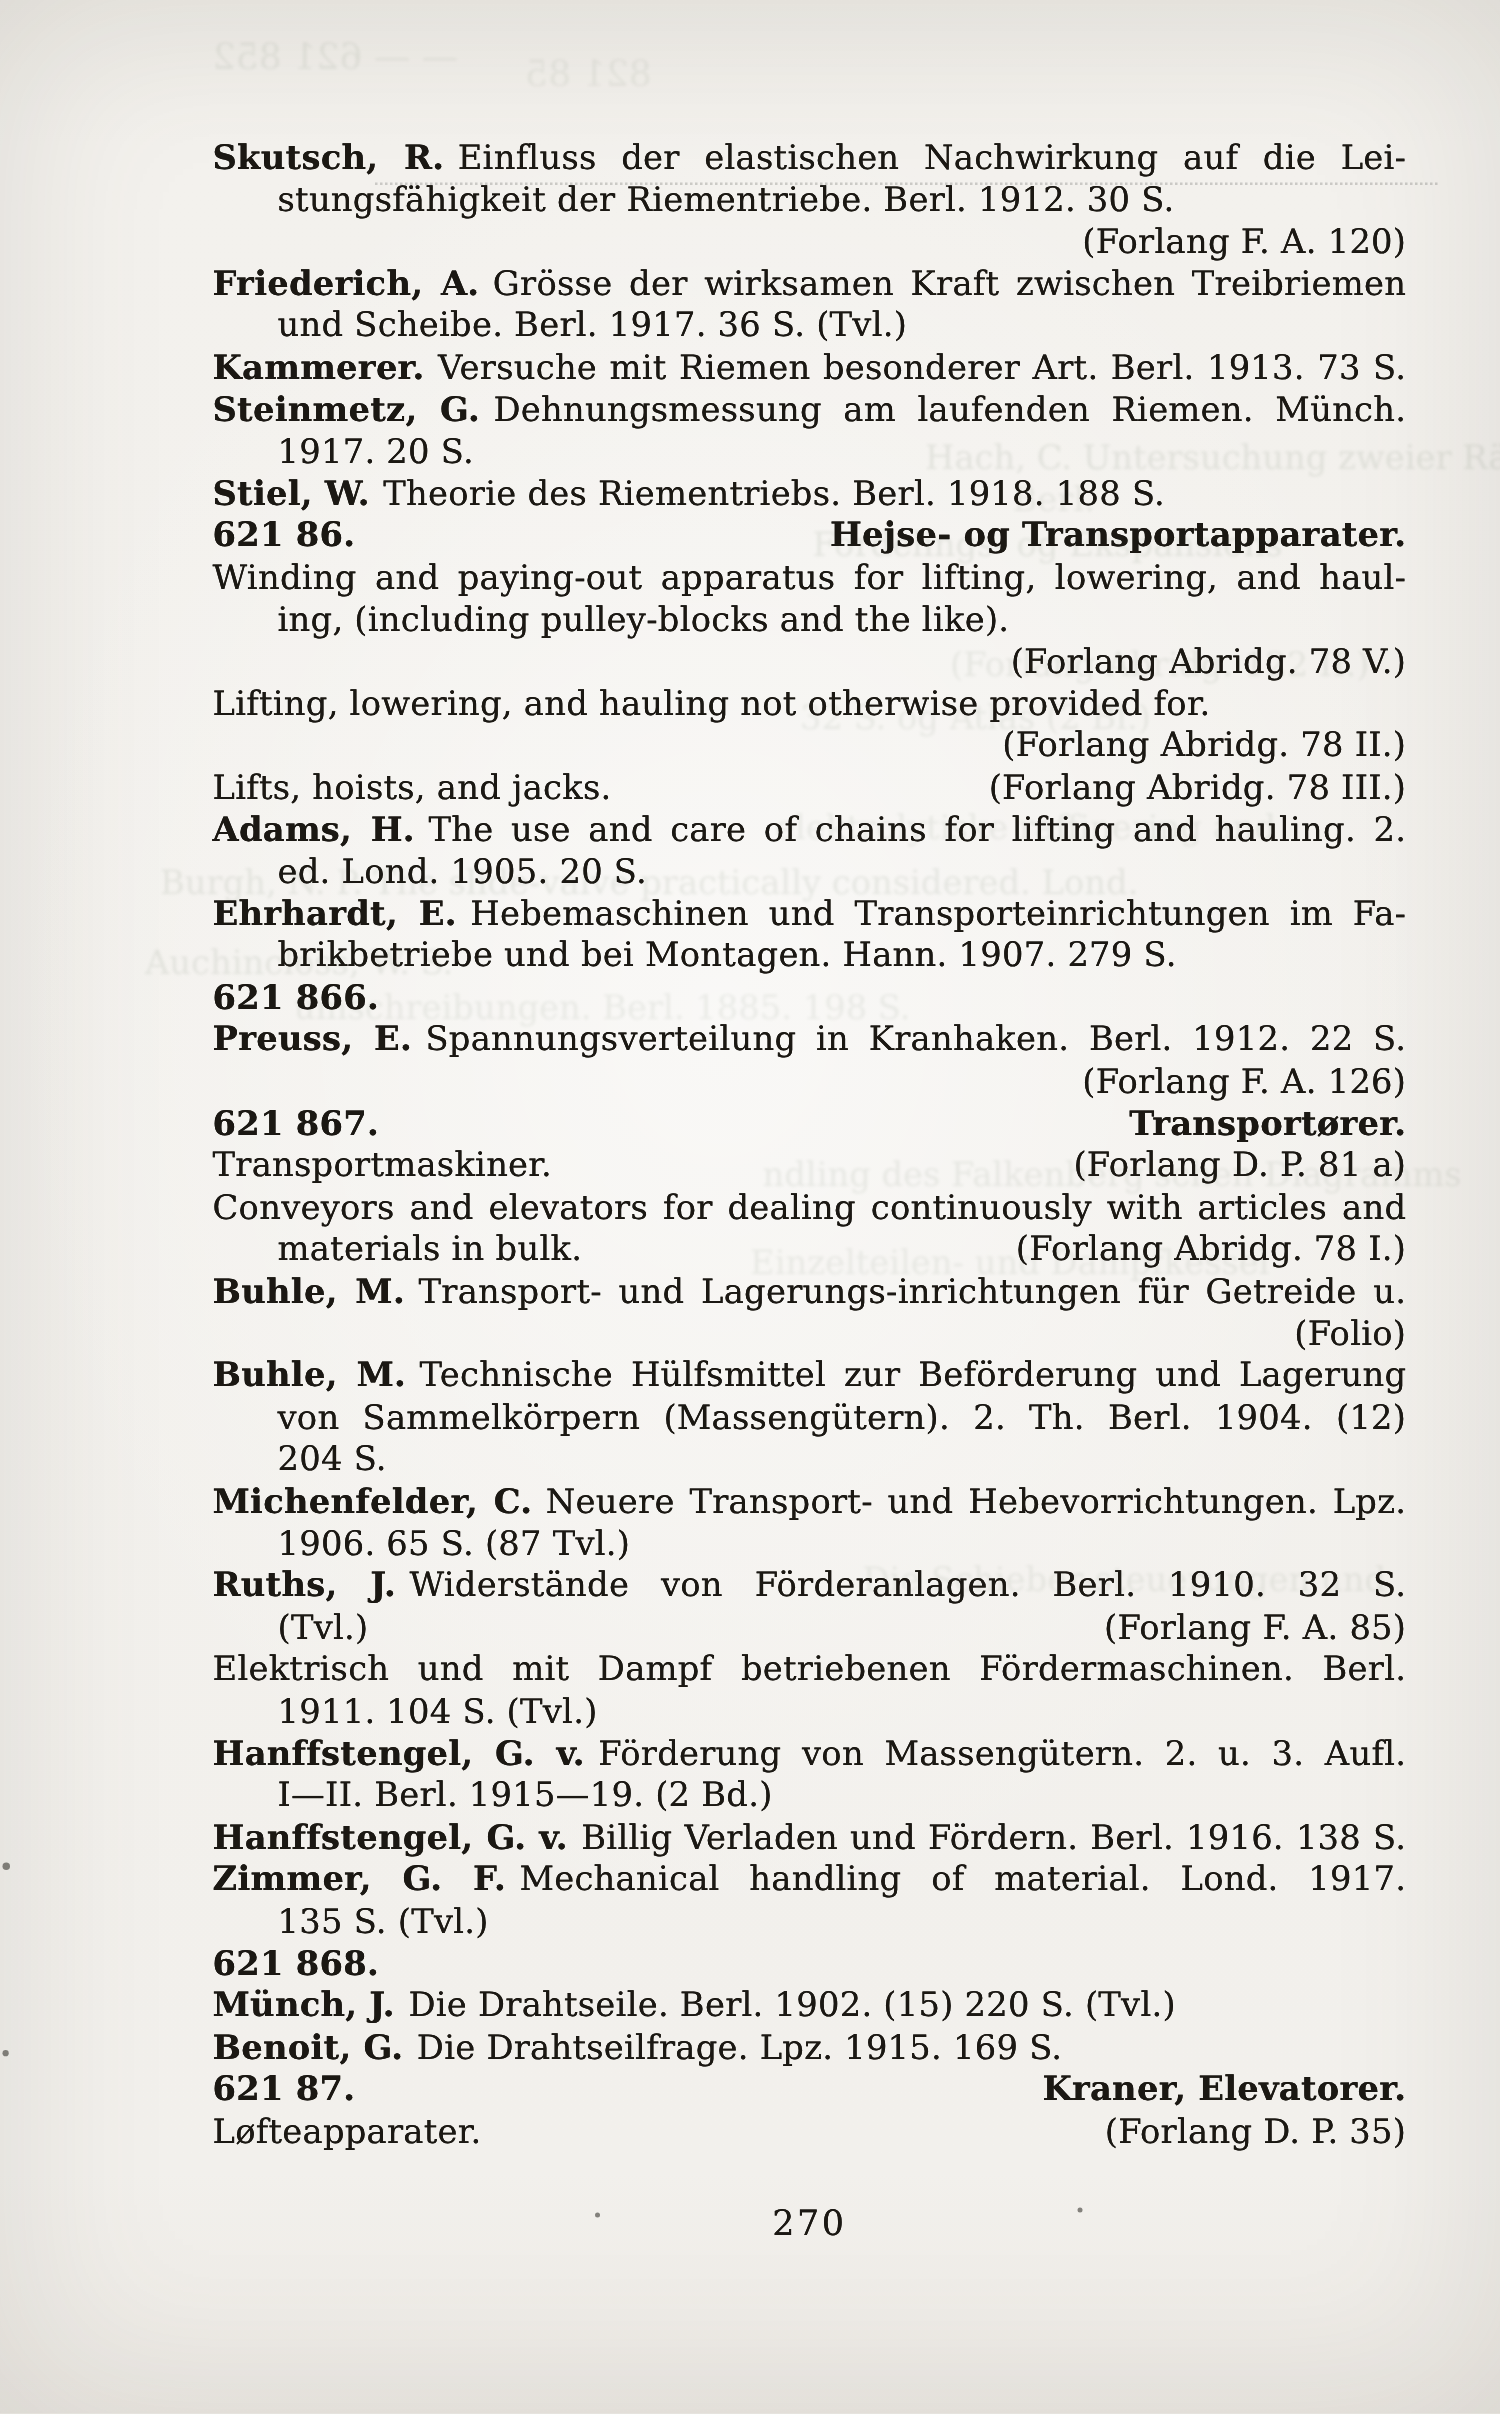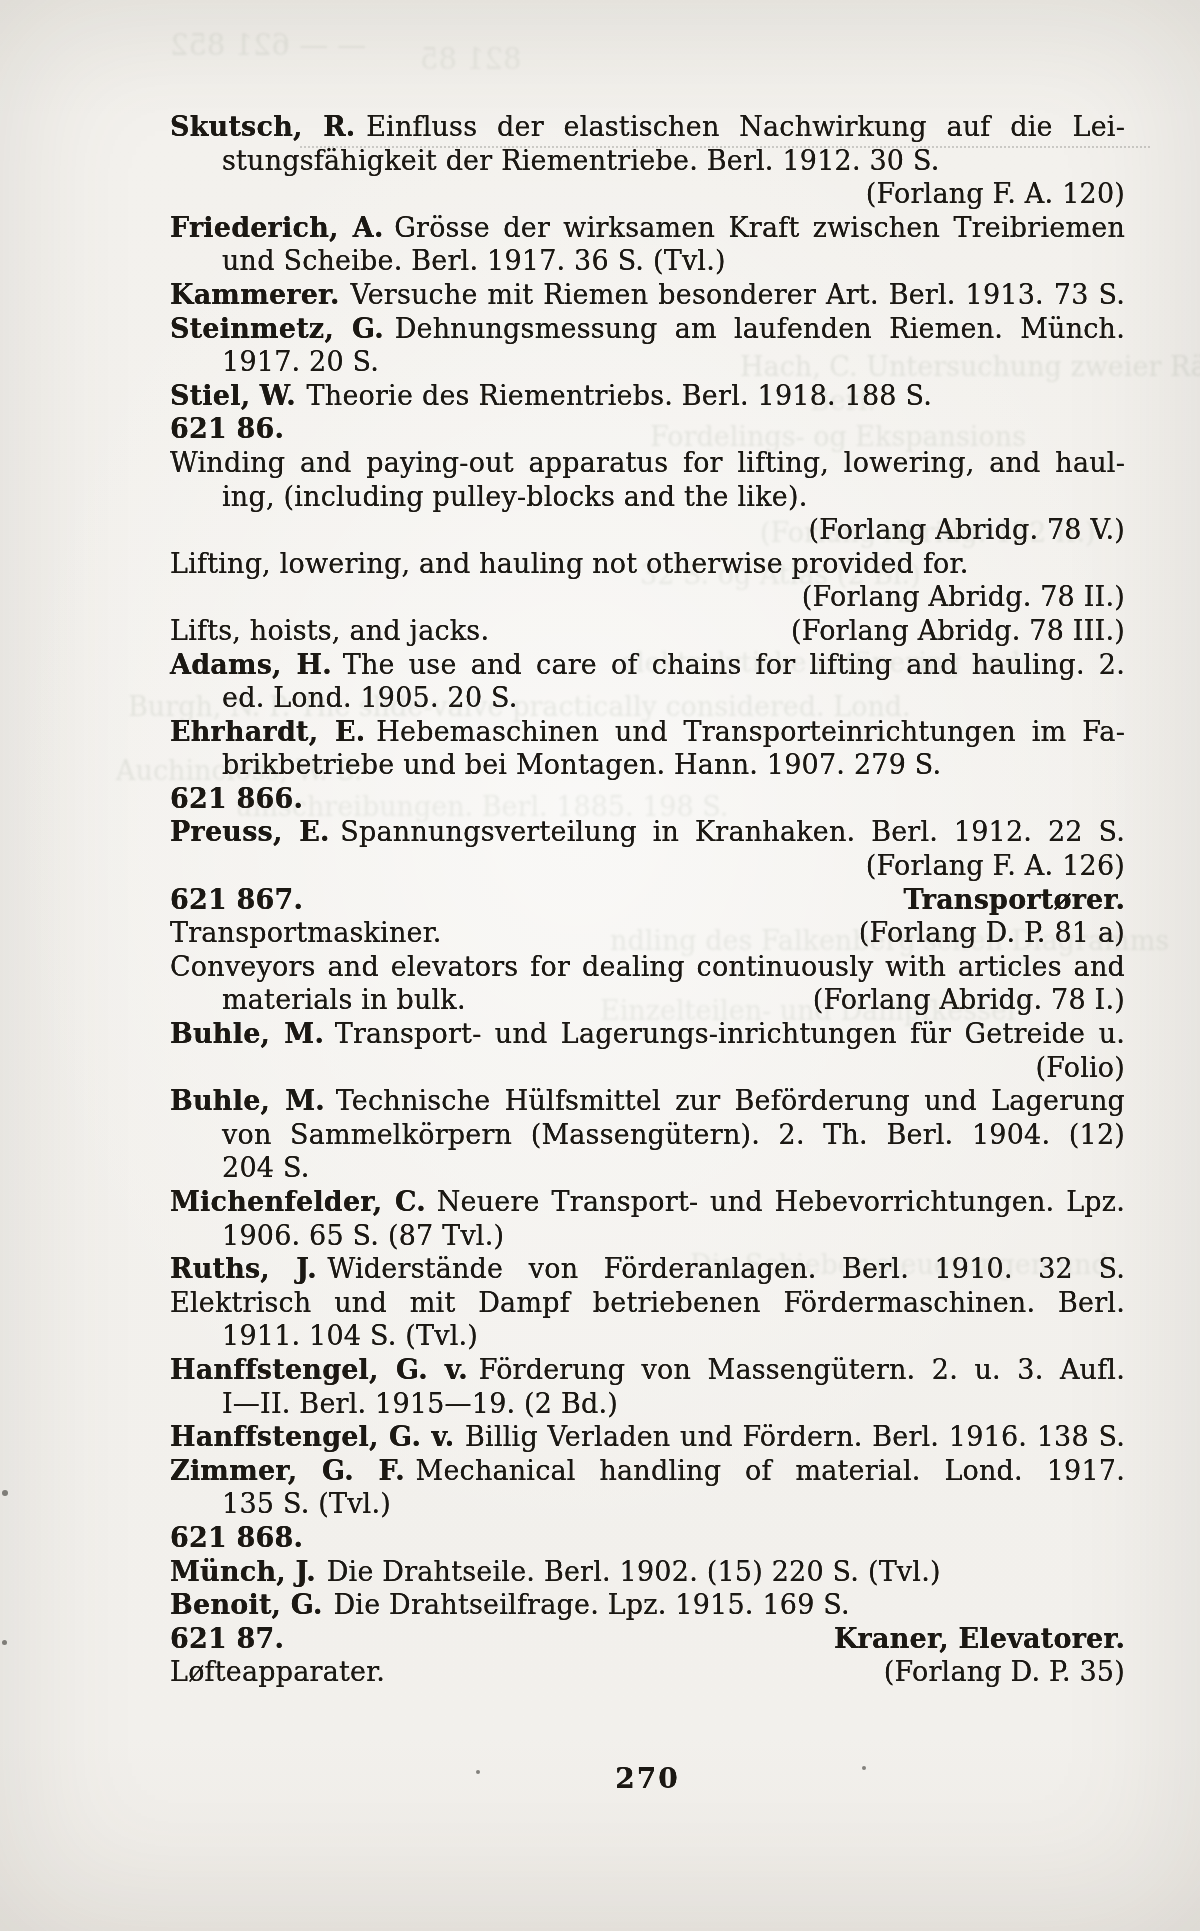--- a/index.html
+++ b/index.html
@@ -24,21 +24,20 @@
   .line{position:relative;min-height:33.6px;}
   .line.ind{padding-left:52px;}
   .line.just{text-align:justify;text-align-last:justify;text-justify:inter-word;}
   .b{font-weight:bold;}
   span.lead{font-weight:bold;margin-right:0.40em;margin-top:40px;}
   .rt{position:absolute;right:0;top:0;white-space:nowrap;}
   .pagenum{
     position:absolute;left:170px;top:1762px;width:955px;
     text-align:center;font-size:28px;letter-spacing:2px;
     text-shadow:0 0 0.5px currentColor;
-    font-weight:bold;
   }
   .ghost{
     position:absolute;white-space:nowrap;
     color:#65755f;filter:blur(1.3px);
     font-size:27px;line-height:30px;
   }
   .ghost.mir{transform:scaleX(-1);}
   .dotrow{
     position:absolute;left:300px;top:146px;width:850px;height:0;
     border-top:2px dotted rgba(60,60,55,0.22);filter:blur(0.4px);
@@ -74,21 +73,21 @@
     <div class="line ind"><span>stungsfähigkeit der Riementriebe. Berl. 1912. 30 S.</span></div>
     <div class="line">
       <span class="rt">(Forlang F. A. 120)</span>
     </div>
     <div class="line just"><span class="lead">Friederich, A.</span><span>Grösse der wirksamen Kraft zwischen Treibriemen</span></div>
     <div class="line ind"><span>und Scheibe. Berl. 1917. 36 S. (Tvl.)</span></div>
     <div class="line just"><span class="lead">Kammerer.</span><span>Versuche mit Riemen besonderer Art. Berl. 1913. 73 S.</span></div>
     <div class="line just"><span class="lead">Steinmetz, G.</span><span>Dehnungsmessung am laufenden Riemen. Münch.</span></div>
     <div class="line ind"><span>1917. 20 S.</span></div>
     <div class="line"><span class="lead">Stiel, W.</span><span>Theorie des Riementriebs. Berl. 1918. 188 S.</span></div>
-    <div class="line"><span class="b">621 86.</span></div>
+    <div class="line"><span class="b">621 86.</span><span class="rt b">Hejse- og Transportapparater.</span></div>
     <div class="line just"><span>Winding and paying-out apparatus for lifting, lowering, and haul-</span></div>
     <div class="line ind"><span>ing, (including pulley-blocks and the like).</span></div>
     <div class="line">
       <span class="rt">(Forlang Abridg. 78 V.)</span>
     </div>
     <div class="line"><span>Lifting, lowering, and hauling not otherwise provided for.</span></div>
     <div class="line">
       <span class="rt">(Forlang Abridg. 78 II.)</span>
     </div>
     <div class="line"><span>Lifts, hoists, and jacks.</span><span class="rt">(Forlang Abridg. 78 III.)</span></div>
@@ -106,20 +105,21 @@
     <div class="line just"><span>Conveyors and elevators for dealing continuously with articles and</span></div>
     <div class="line ind"><span>materials in bulk.</span><span class="rt">(Forlang Abridg. 78 I.)</span></div>
     <div class="line just"><span class="lead">Buhle, M.</span><span>Transport- und Lagerungs-inrichtungen für Getreide u.</span></div>
     <div class="line ind"><span class="rt">(Folio)</span></div>
     <div class="line just"><span class="lead">Buhle, M.</span><span>Technische Hülfsmittel zur Beförderung und Lagerung</span></div>
     <div class="line ind just"><span>von Sammelkörpern (Massengütern). 2. Th. Berl. 1904. (12)</span></div>
     <div class="line ind"><span>204 S.</span></div>
     <div class="line just"><span class="lead">Michenfelder, C.</span><span>Neuere Transport- und Hebevorrichtungen. Lpz.</span></div>
     <div class="line ind"><span>1906. 65 S. (87 Tvl.)</span></div>
     <div class="line just"><span class="lead">Ruths, J.</span><span>Widerstände von Förderanlagen. Berl. 1910. 32 S.</span></div>
+    <div class="line ind"><span>(Tvl.)</span><span class="rt">(Forlang F. A. 85)</span></div>
     <div class="line just"><span>Elektrisch und mit Dampf betriebenen Fördermaschinen. Berl.</span></div>
     <div class="line ind"><span>1911. 104 S. (Tvl.)</span></div>
     <div class="line just"><span class="lead">Hanffstengel, G. v.</span><span>Förderung von Massengütern. 2. u. 3. Aufl.</span></div>
     <div class="line ind"><span>I—II. Berl. 1915—19. (2 Bd.)</span></div>
     <div class="line just"><span class="lead">Hanffstengel, G. v.</span><span>Billig Verladen und Fördern. Berl. 1916. 138 S.</span></div>
     <div class="line just"><span class="lead">Zimmer, G. F.</span><span>Mechanical handling of material. Lond. 1917.</span></div>
     <div class="line ind"><span>135 S. (Tvl.)</span></div>
     <div class="line"><span class="b">621 868.</span></div>
     <div class="line"><span class="lead">Münch, J.</span><span>Die Drahtseile. Berl. 1902. (15) 220 S. (Tvl.)</span></div>
     <div class="line"><span class="lead">Benoit, G.</span><span>Die Drahtseilfrage. Lpz. 1915. 169 S.</span></div>

